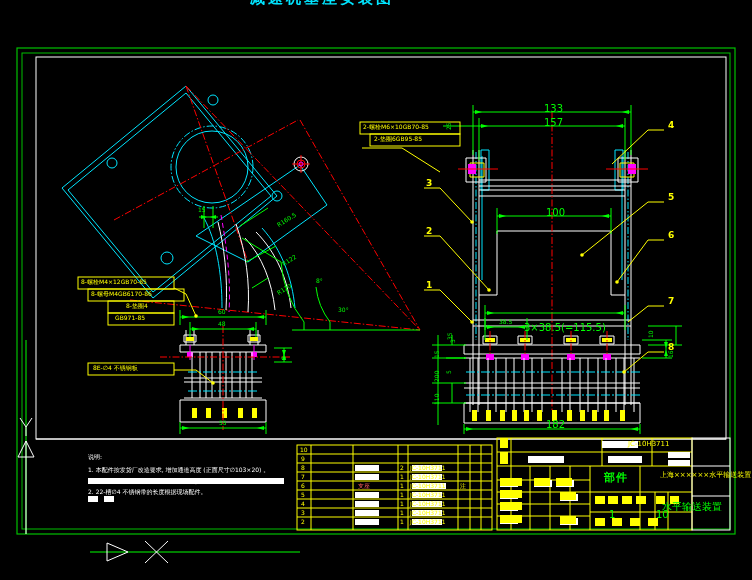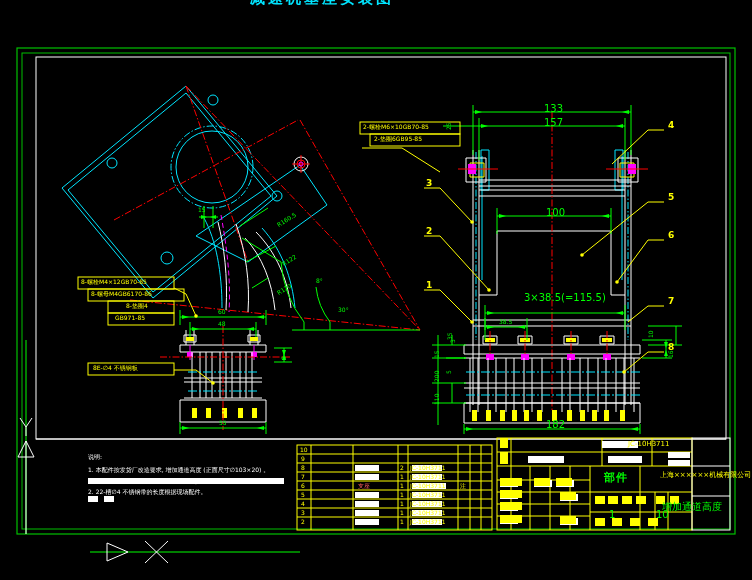--- a/index.html
+++ b/index.html
@@ -429,21 +429,21 @@
   <div class="t grn" style="left:276px;top:291px;transform:rotate(-32deg);transform-origin:0 0;">R120</div>
   <div class="t grn" style="left:316px;top:278px;">8°</div>
   <div class="t grn" style="left:338px;top:307px;">30°</div>
 
   <div class="t yel" style="left:363px;top:124px;">2-螺栓M6×10GB70-85</div>
   <div class="t yel" style="left:374px;top:136px;">2-垫圈6GB95-85</div>
 
   <div class="t grn7" style="left:544px;top:104px;">133</div>
   <div class="t grn7" style="left:544px;top:118px;">157</div>
   <div class="t grn7" style="left:546px;top:208px;">100</div>
-  <div class="t grn7" style="left:524px;top:293px;">3×38.5(=115.5)</div>
+  <div class="t grn7" style="left:524px;top:323px;">3×38.5(=115.5)</div>
   <div class="t grn" style="left:499px;top:319px;">38.5</div>
   <div class="t grn7" style="left:546px;top:420px;">182</div>
   <div class="t grn rot90" style="left:434px;top:382px;">200</div>
   <div class="t grn rot90" style="left:434px;top:405px;">110</div>
   <div class="t grn rot90" style="left:434px;top:358px;">15</div>
   <div class="t grn rot90" style="left:450px;top:343px;">3</div>
   <div class="t grn rot90" style="left:446px;top:374px;">5</div>
   <div class="t grn rot90" style="left:648px;top:338px;">10</div>
   <div class="t grn rot90" style="left:668px;top:358px;">16</div>
   <div class="t grn rot90" style="left:446px;top:130px;">25</div>
@@ -488,18 +488,18 @@
   <div class="t yel" style="left:410px;top:492px;">JC-10H3711</div>
   <div class="t yel" style="left:410px;top:501px;">JC-10H3711</div>
   <div class="t yel" style="left:410px;top:510px;">JC-10H3711</div>
   <div class="t yel" style="left:410px;top:519px;">JC-10H3711</div>
 
   <div class="t yel" style="left:358px;top:483px;color:#ff6060;">支座</div>
   <div class="t yel" style="left:460px;top:483px;">注</div>
 
   <div class="t yel7" style="left:628px;top:441px;">JC-10H3711</div>
   <div class="t gbig" style="left:604px;top:472px;">部件</div>
-  <div class="t yel7" style="left:660px;top:472px;">上海××××××机械有限公司</div>
-  <div class="t grn7" style="left:662px;top:502px;">增加通道高度</div>
+  <div class="t yel7" style="left:660px;top:472px;">上海××××××水平输送装置</div>
+  <div class="t grn7" style="left:662px;top:502px;">水平输送装置</div>
   <div class="t grn7" style="left:609px;top:510px;">1</div>
   <div class="t grn7" style="left:656px;top:510px;">10</div>
 
 </div>
 
 </body></html>

